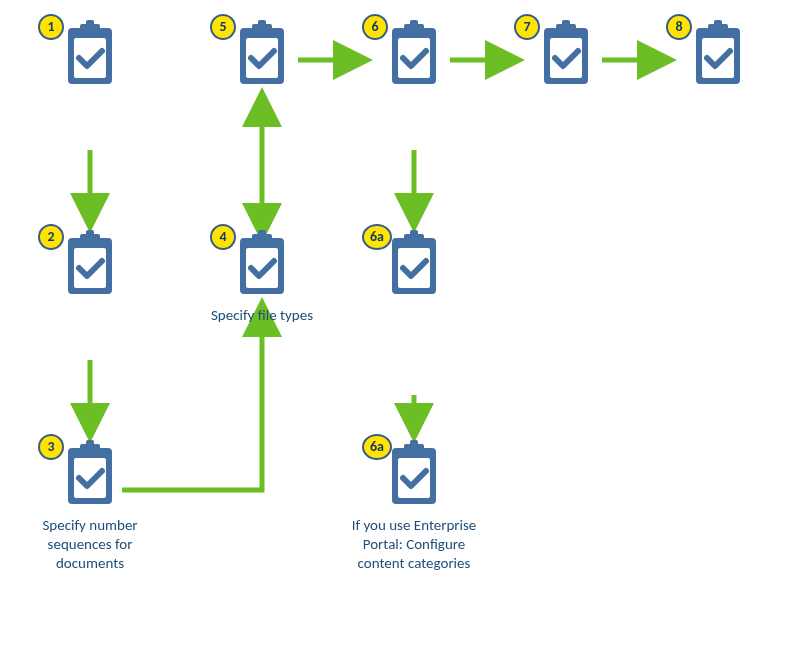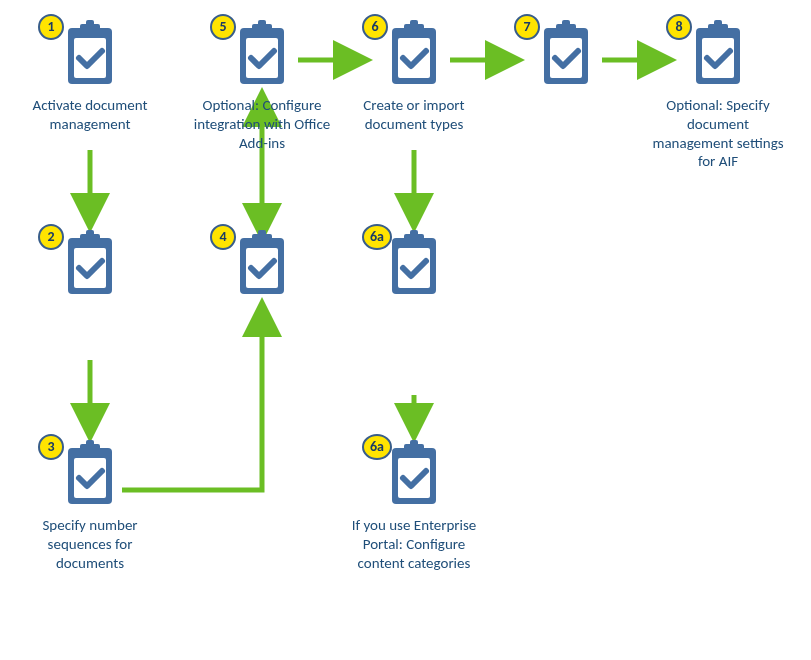--- a/index.html
+++ b/index.html
@@ -94,66 +94,63 @@
     <line x1="414" y1="150" x2="414" y2="218" stroke="#6bbe24" stroke-width="5" marker-end="url(#arrowhead)"></line>
 
     <line x1="414" y1="395" x2="414" y2="428" stroke="#6bbe24" stroke-width="5" marker-end="url(#arrowhead)"></line>
   </svg>
 
   <div class="step" style="left:20px; top:20px;">
     <span class="badge" style="left:18px; top:-6px;">1</span>
     <svg class="clip" width="60" height="70">
         <use href="#clip-icon"></use>
       </svg>
-    <div class="label">Activate document management</div>
   </div>
 
   <div class="step" style="left:192px; top:20px;">
     <span class="badge" style="left:18px; top:-6px;">5</span>
     <svg class="clip" width="60" height="70">
         <use href="#clip-icon"></use>
       </svg>
-    <div class="label">Optional: Configure integration with Office Add-ins</div>
   </div>
 
   <div class="step" style="left:344px; top:20px;">
     <span class="badge" style="left:18px; top:-6px;">6</span>
     <svg class="clip" width="60" height="70">
         <use href="#clip-icon"></use>
       </svg>
-    <div class="label">Create or import document types</div>
   </div>
 
   <div class="step" style="left:496px; top:20px;">
     <span class="badge" style="left:18px; top:-6px;">7</span>
     <svg class="clip" width="60" height="70">
         <use href="#clip-icon"></use>
       </svg>
   </div>
 
   <div class="step" style="left:648px; top:20px;">
     <span class="badge" style="left:18px; top:-6px;">8</span>
     <svg class="clip" width="60" height="70">
         <use href="#clip-icon"></use>
       </svg>
-    <div class="label">Optional: Specify document management settings for AIF</div>
   </div>
 
   <div class="step" style="left:20px; top:230px;">
     <span class="badge" style="left:18px; top:-6px;">2</span>
     <svg class="clip" width="60" height="70">
         <use href="#clip-icon"></use>
       </svg>
   </div>
 
   <div class="step" style="left:192px; top:230px;">
     <span class="badge" style="left:18px; top:-6px;">4</span>
     <svg class="clip" width="60" height="70">
         <use href="#clip-icon"></use>
       </svg>
+    <div class="label">Specify file types</div>
   </div>
 
   <div class="step" style="left:344px; top:230px;">
     <span class="badge" style="left:18px; top:-6px; width:30px;">6a</span>
     <svg class="clip" width="60" height="70">
         <use href="#clip-icon"></use>
       </svg>
   </div>
 
   <div class="step" style="left:20px; top:440px;">

